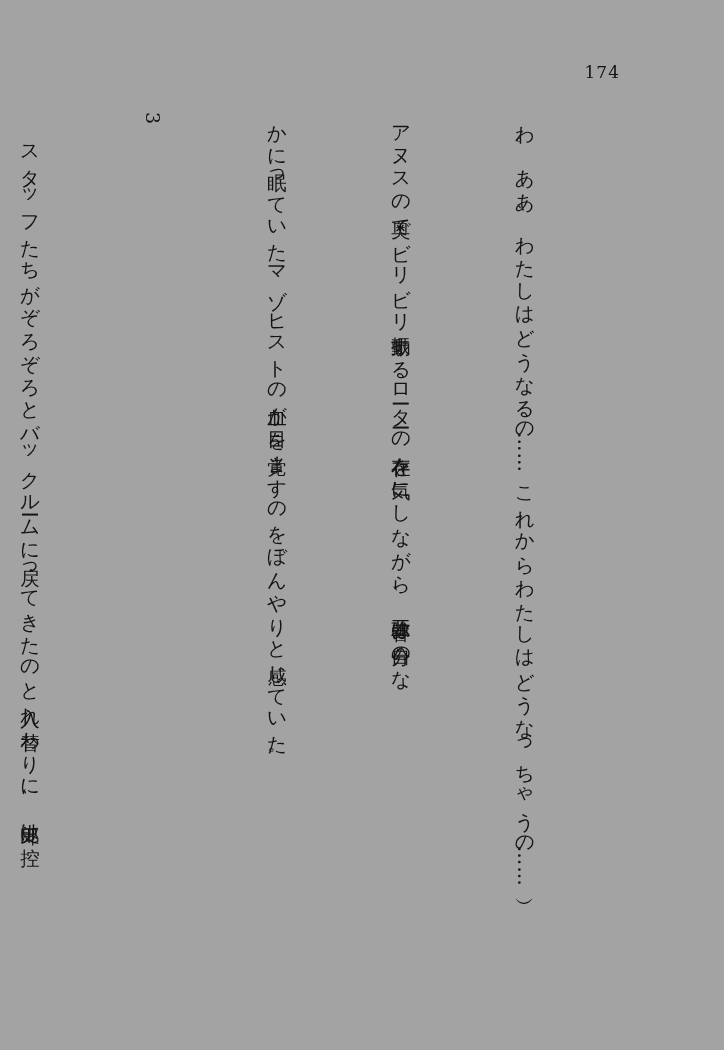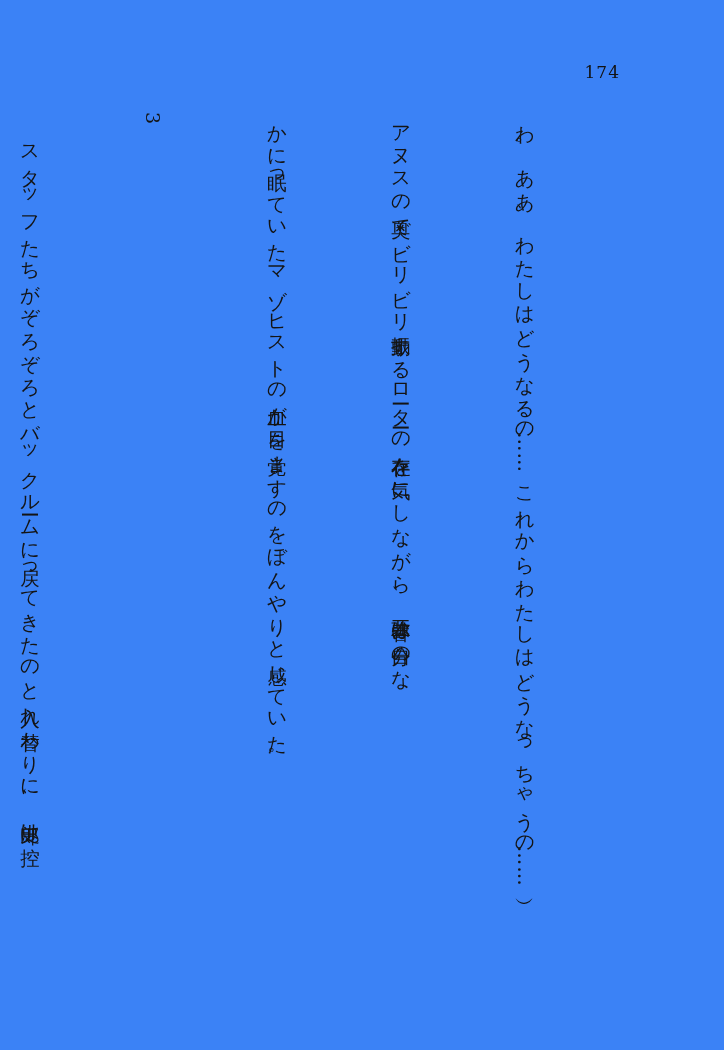--- a/index.html
+++ b/index.html
@@ -4,21 +4,21 @@
 <style>
   html, body {
     margin: 0;
     padding: 0;
     background: #ffffff;
   }
   .page {
     position: relative;
     width: 724px;
     height: 1050px;
-    background: #3b82f6;
+    background: #a3a3a3;
     overflow: hidden;
     font-family: "DejaVu Serif", "Liberation Serif", serif;
     color: #141414;
   }
   .page-number {
     position: absolute;
     top: 62px;
     right: 104px;
     font-size: 17px;
     letter-spacing: 1px;

